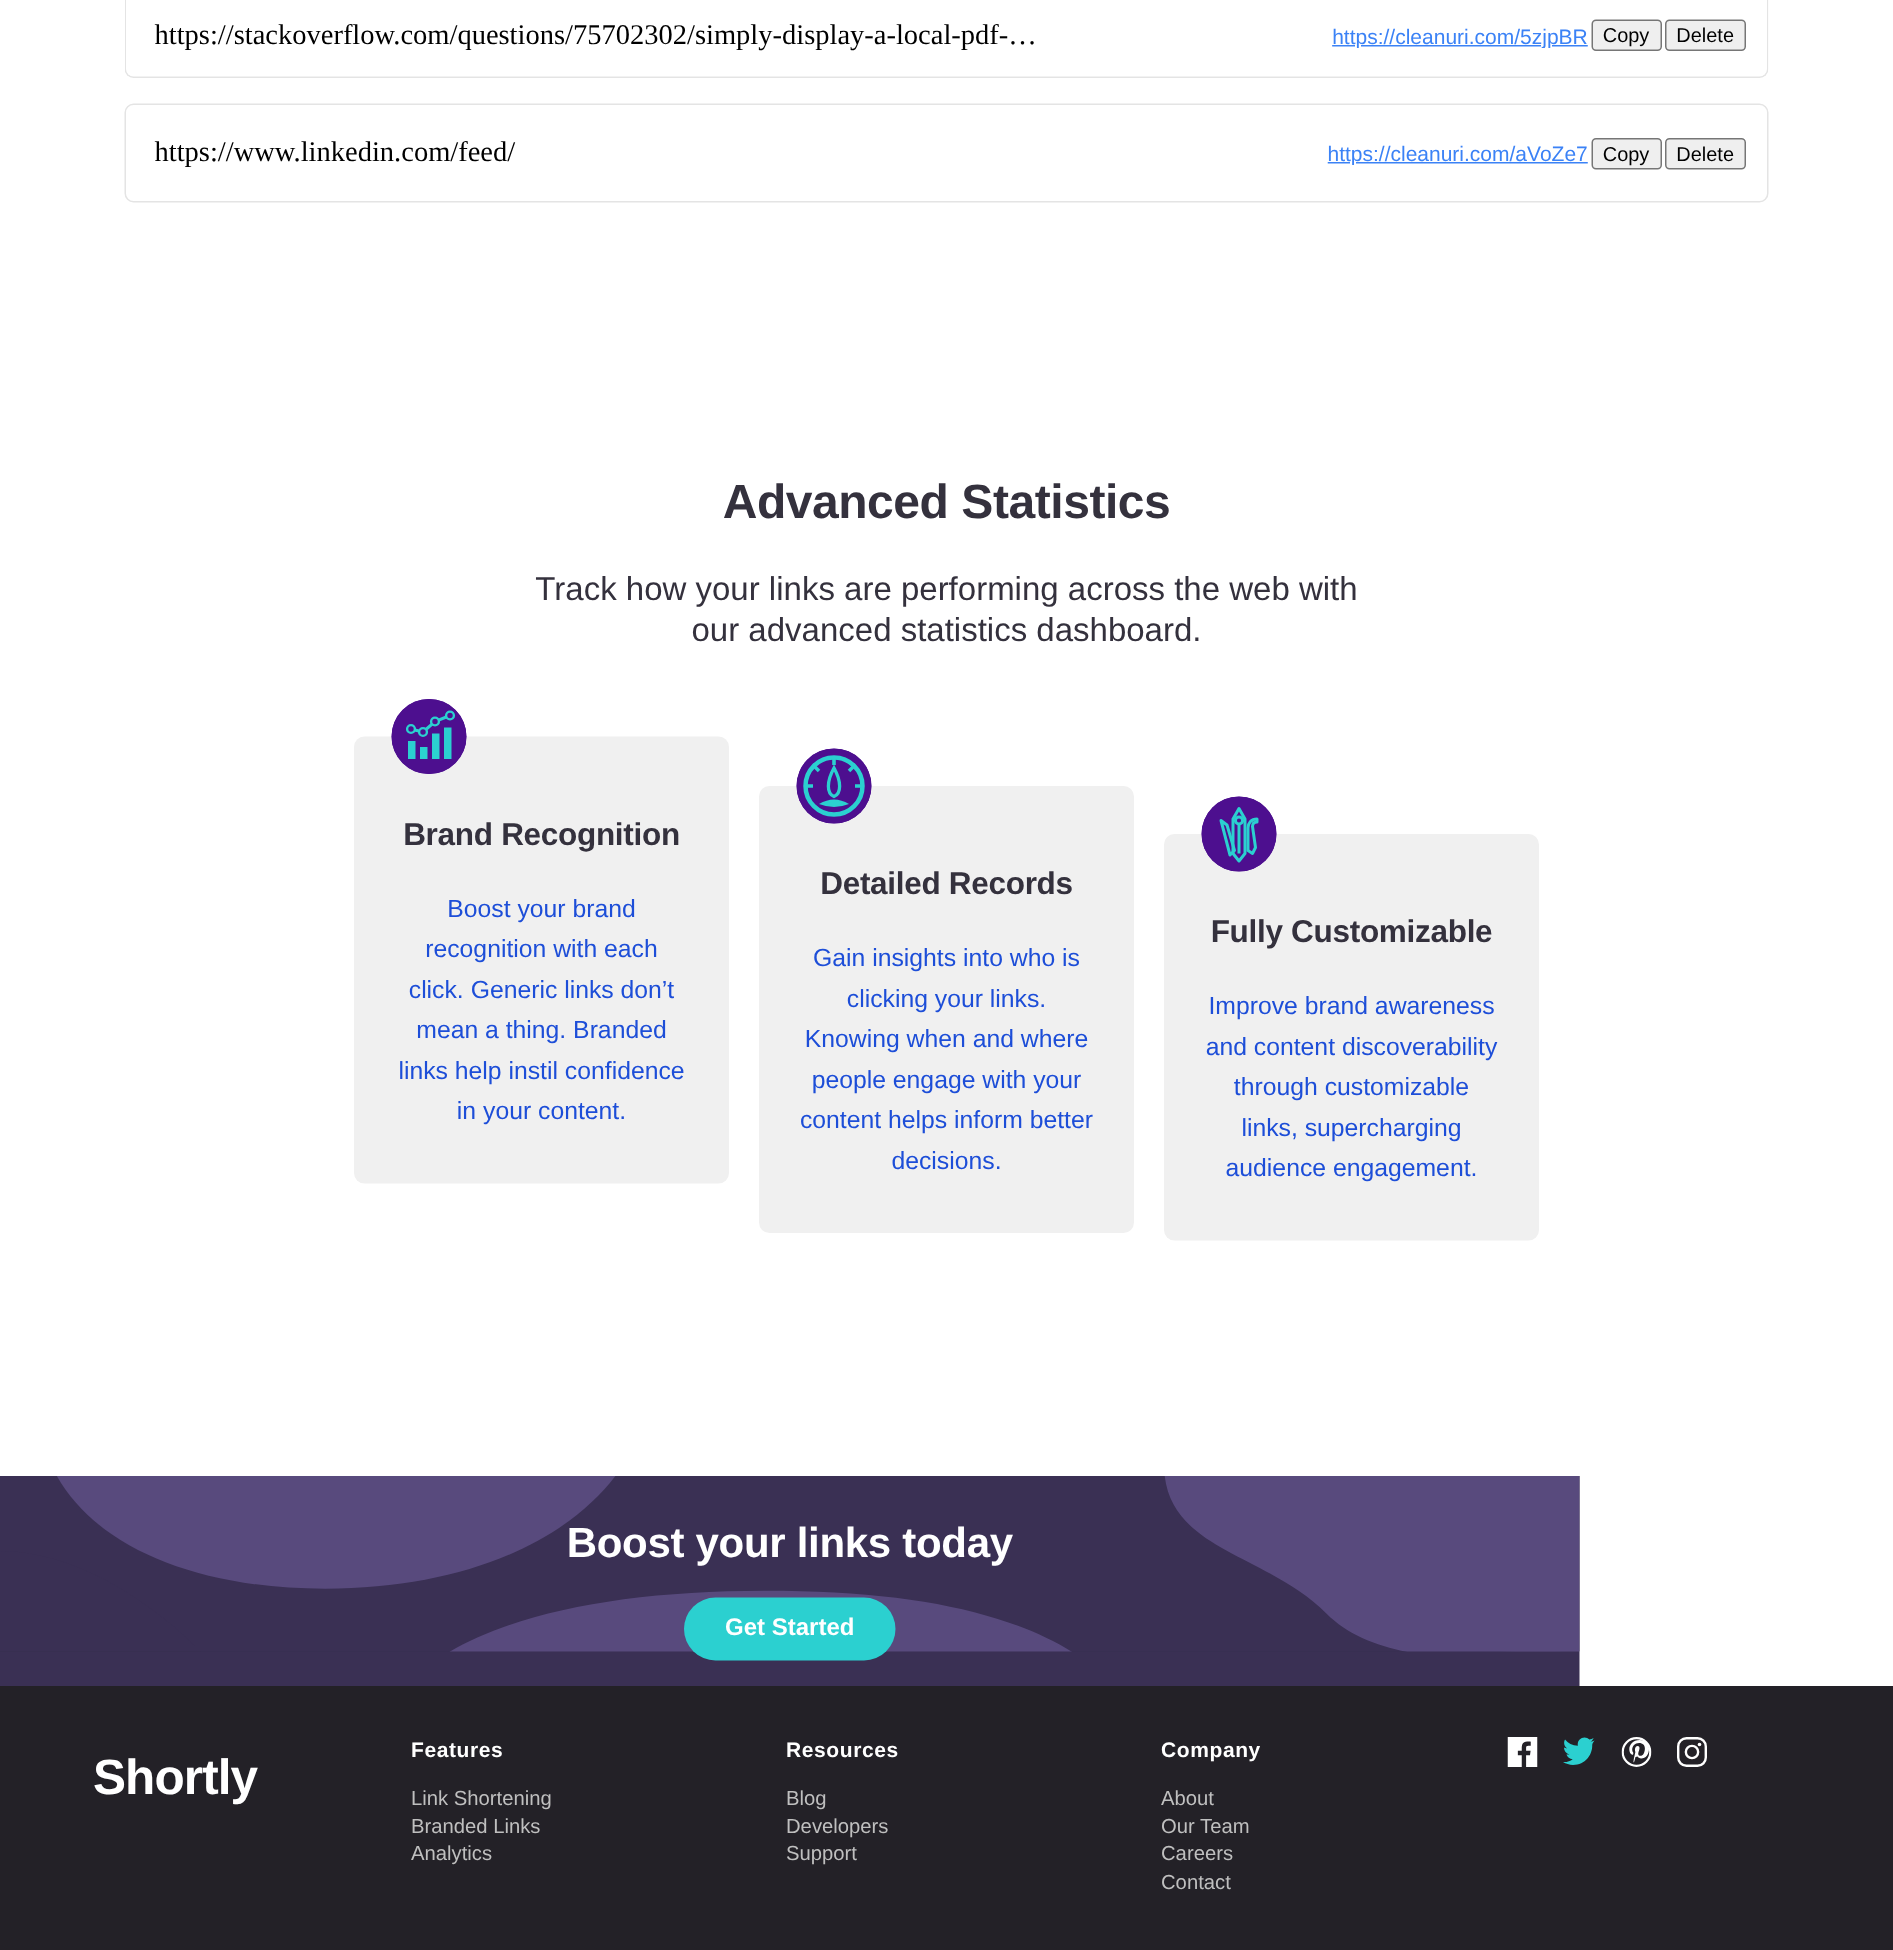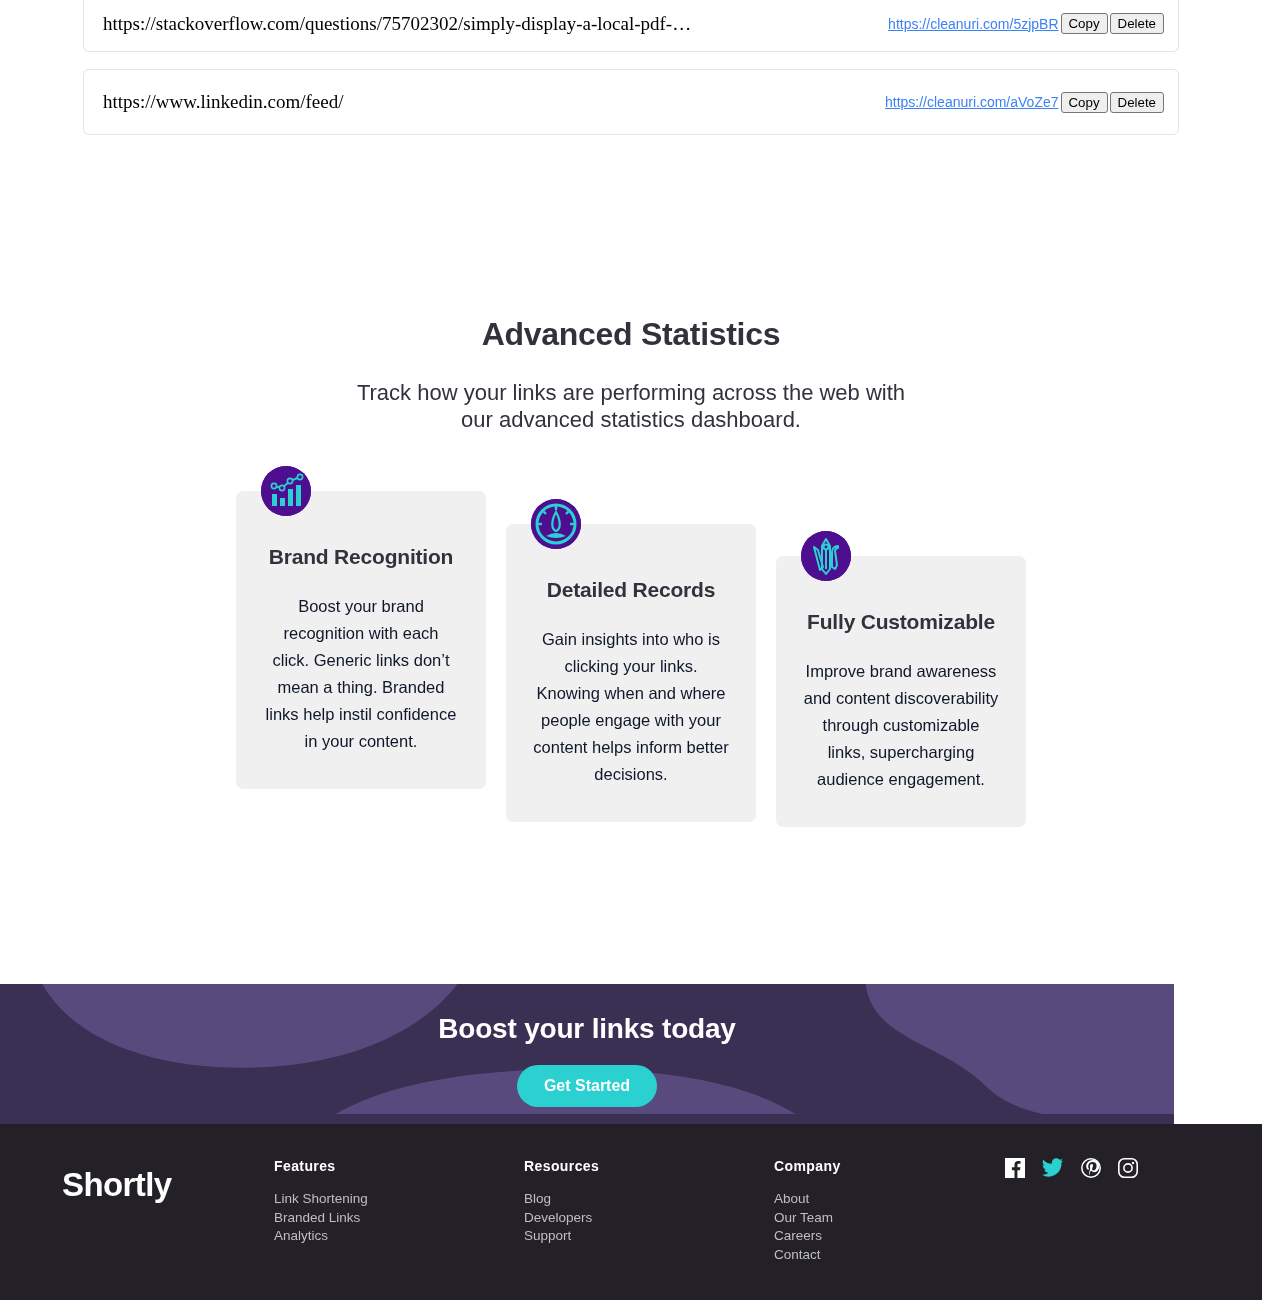--- a/index.html
+++ b/index.html
@@ -100,40 +100,40 @@
   .card-title {
     font-size: 21px;
     font-weight: bold;
     color: #34313d;
     letter-spacing: -0.2px;
     margin: 0 0 24px 0;
   }
   .card-body {
     font-size: 16.5px;
     line-height: 27px;
-    color: #0f172a;
+    color: #1d4ed8;
     margin: 4px;
   }
   .card-icon {
     position: absolute;
     top: -25px;
     left: 25px;
     width: 50px; height: 50px;
     border-radius: 50%;
     background: #3a0ca3;
     background: #4d0f8f;
     display: block;
   }
   .card-icon svg { display:block; width: 50px; height: 50px; }
 
   
   .boost {
     position: absolute;
     left: 0; top: 984px;
-    width: 1174px; height: 140px;
+    width: 1053px; height: 140px;
     background: #3a3054;
     overflow: hidden;
   }
   .boost-bg { position: absolute; inset: 0; }
   .boost-inner {
     position: relative;
     z-index: 2;
     text-align: center;
     padding-top: 29px;
   }

